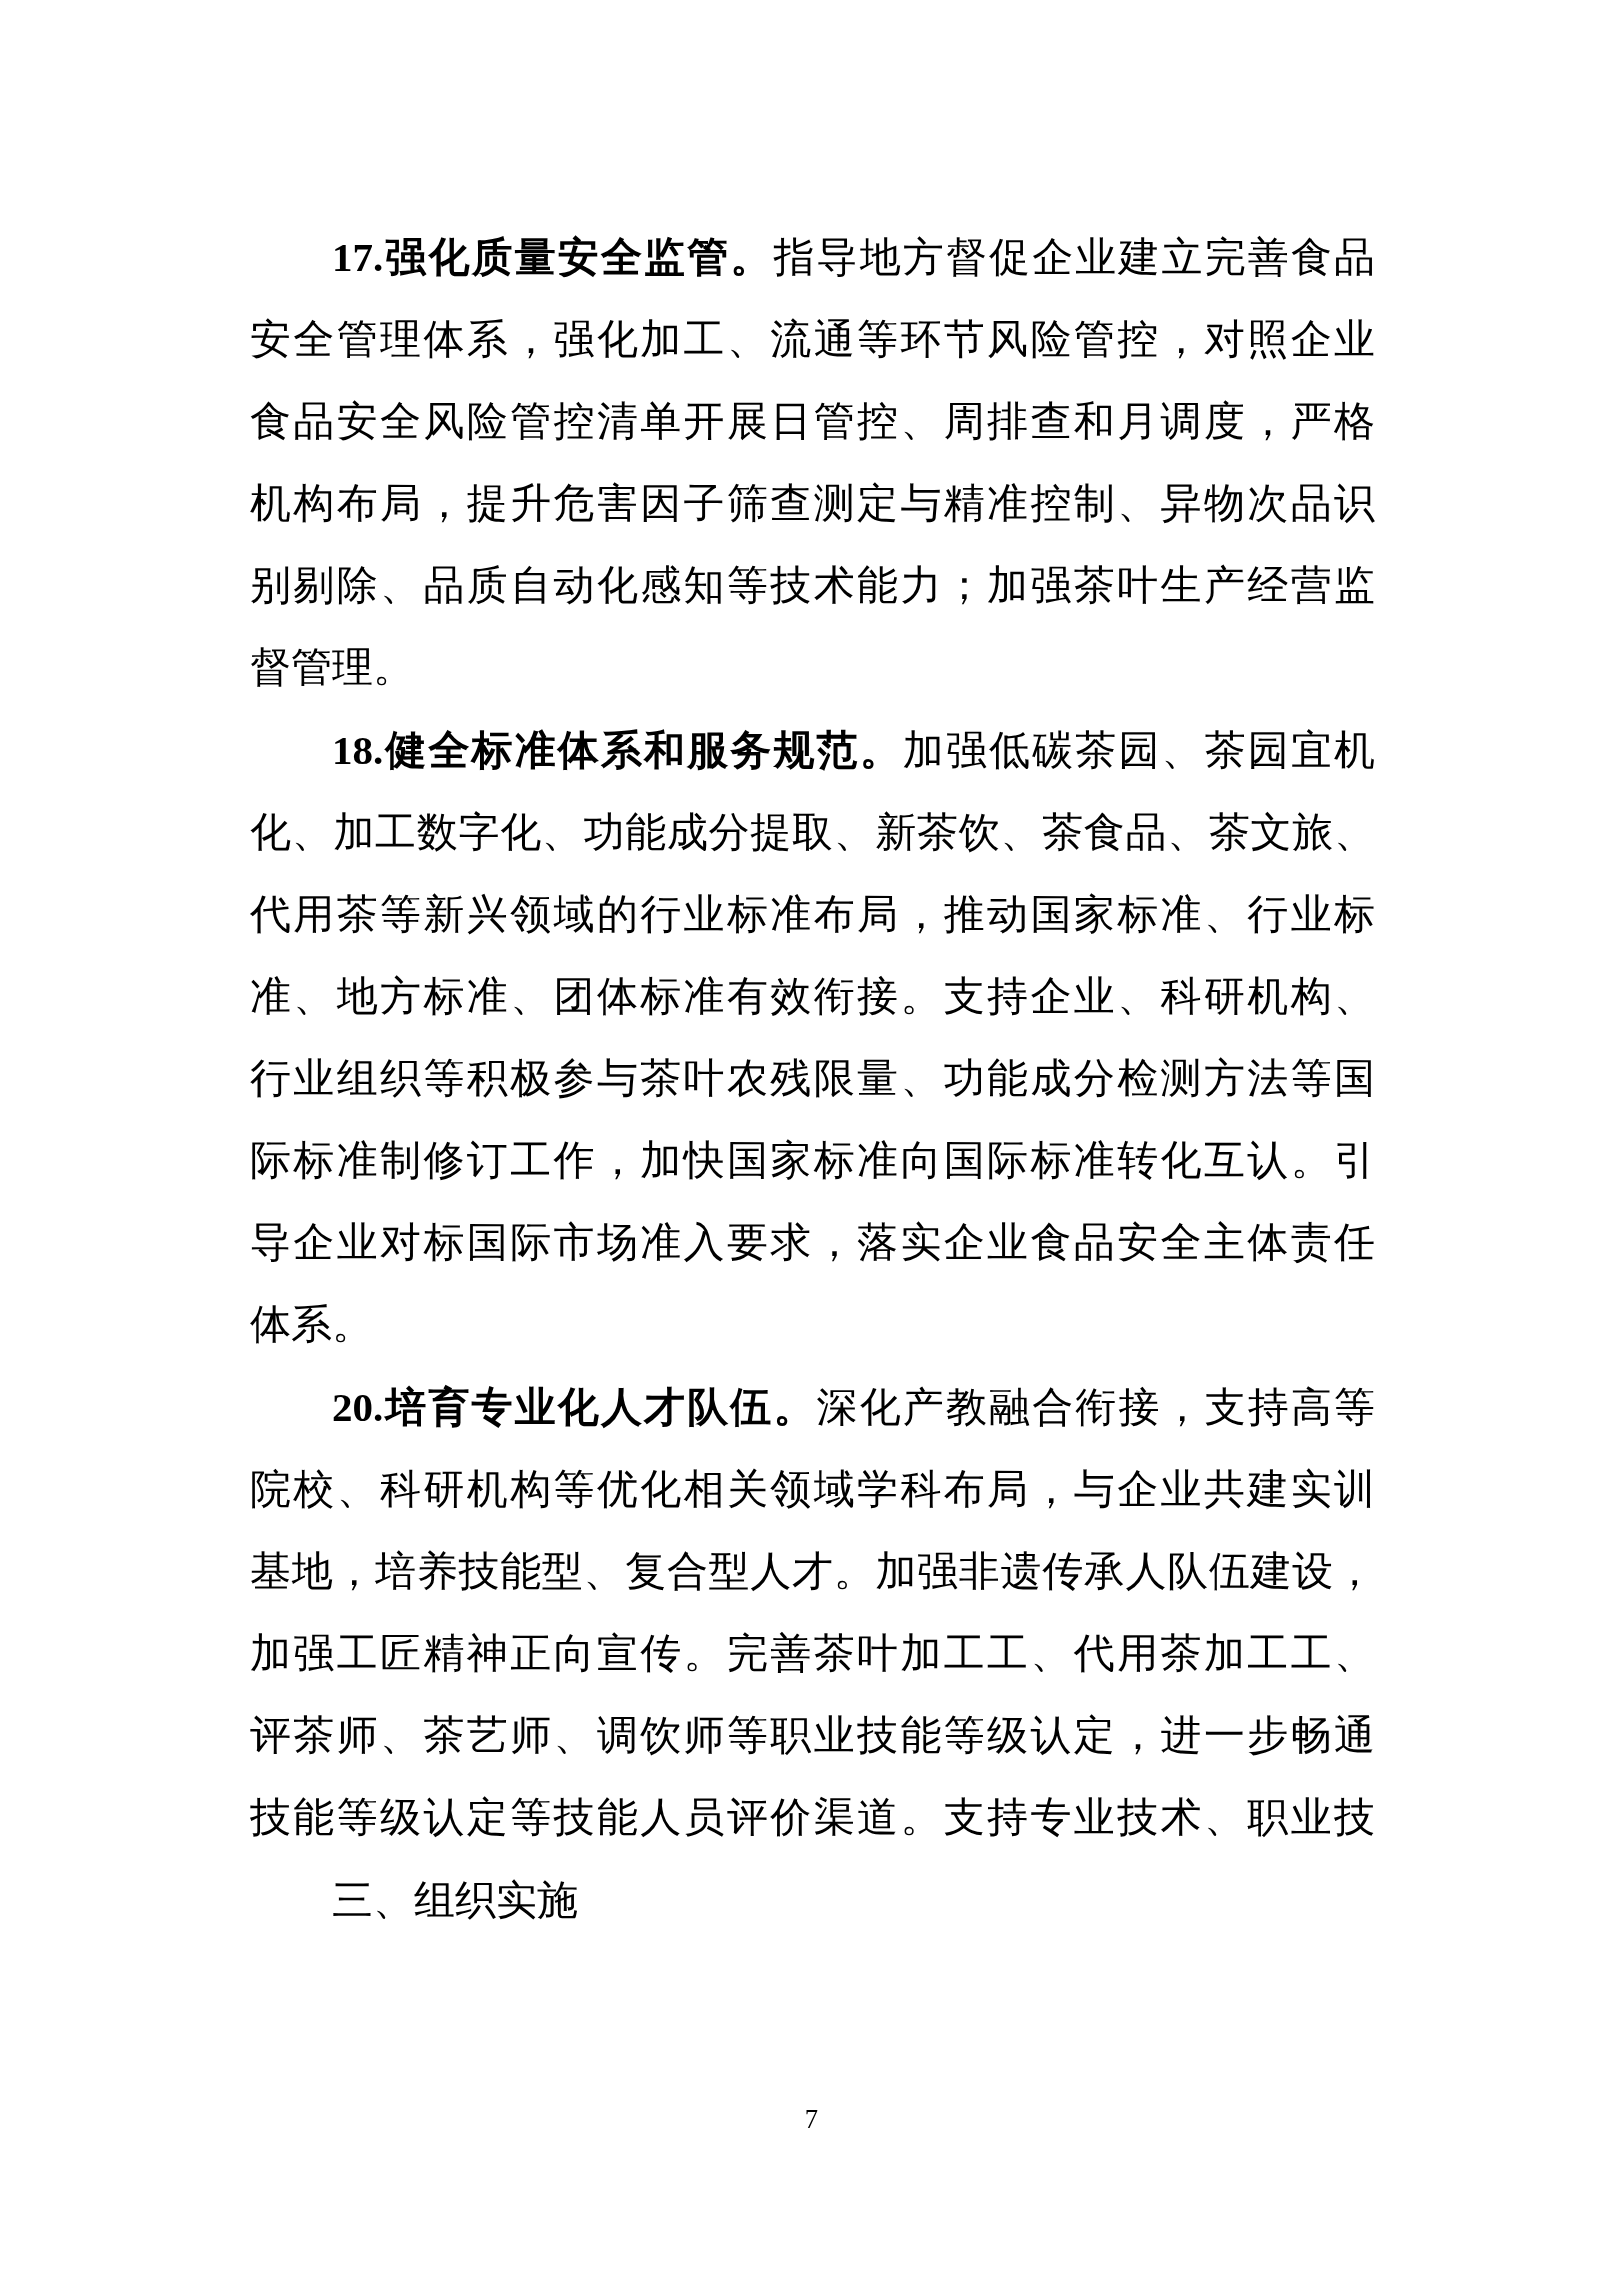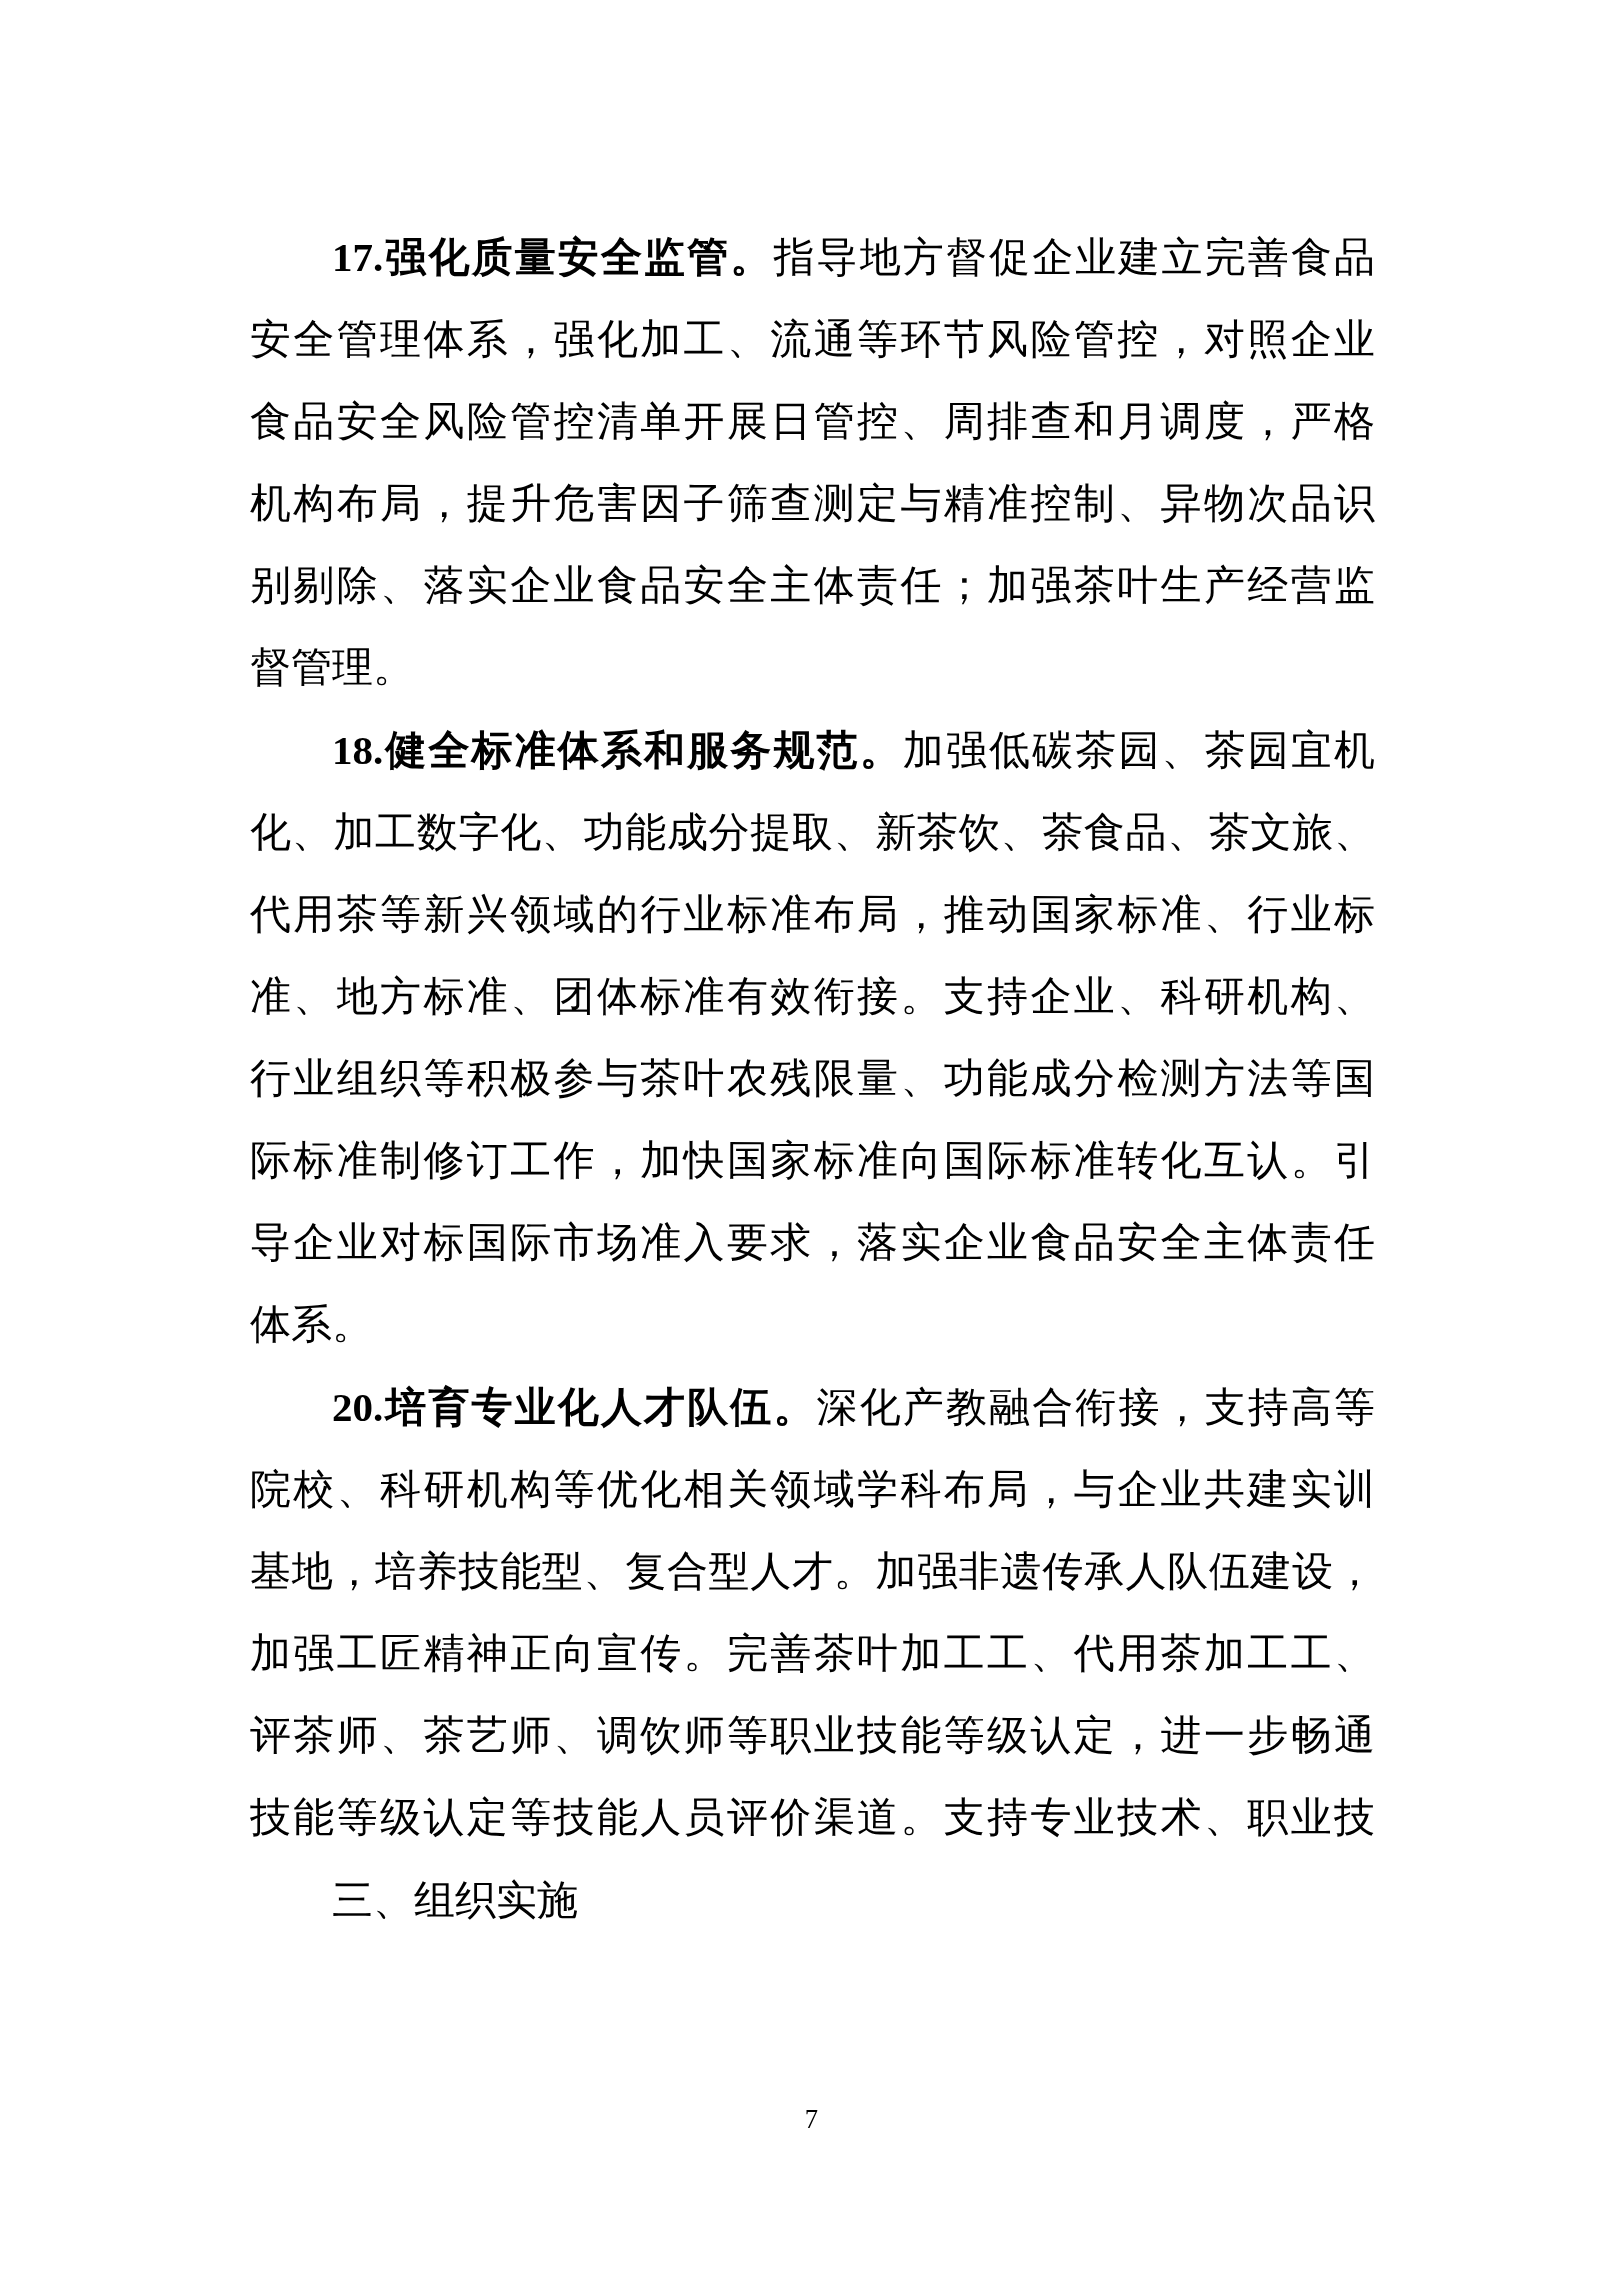--- a/index.html
+++ b/index.html
@@ -55,21 +55,21 @@
 </head>
 <body>
 
 <div class="page">
   <div class="document-body">
       <div class="para body">
         <div class="line indent"><span class="run bold">17.强化质量安全监管。</span><span class="run">指导地方督促企业建立完善食品</span></div>
         <div class="line"><span class="run">安全管理体系，强化加工、流通等环节风险管控，对照企业</span></div>
         <div class="line"><span class="run">食品安全风险管控清单开展日管控、周排查和月调度，严格</span></div>
         <div class="line"><span class="run">机构布局，提升危害因子筛查测定与精准控制、异物次品识</span></div>
-        <div class="line"><span class="run">别剔除、落实企业食品安全主体责任；加强茶叶生产经营监</span></div>
+        <div class="line"><span class="run">别剔除、品质自动化感知等技术能力；加强茶叶生产经营监</span></div>
         <div class="line last"><span class="run">督管理。</span></div>
       </div>
       <div class="para body">
         <div class="line indent"><span class="run bold">18.健全标准体系和服务规范。</span><span class="run">加强低碳茶园、茶园宜机</span></div>
         <div class="line"><span class="run">化、加工数字化、功能成分提取、新茶饮、茶食品、茶文旅、</span></div>
         <div class="line"><span class="run">代用茶等新兴领域的行业标准布局，推动国家标准、行业标</span></div>
         <div class="line"><span class="run">准、地方标准、团体标准有效衔接。支持企业、科研机构、</span></div>
         <div class="line"><span class="run">行业组织等积极参与茶叶农残限量、功能成分检测方法等国</span></div>
         <div class="line"><span class="run">际标准制修订工作，加快国家标准向国际标准转化互认。引</span></div>
         <div class="line"><span class="run">导企业对标国际市场准入要求，落实企业食品安全主体责任</span></div>

